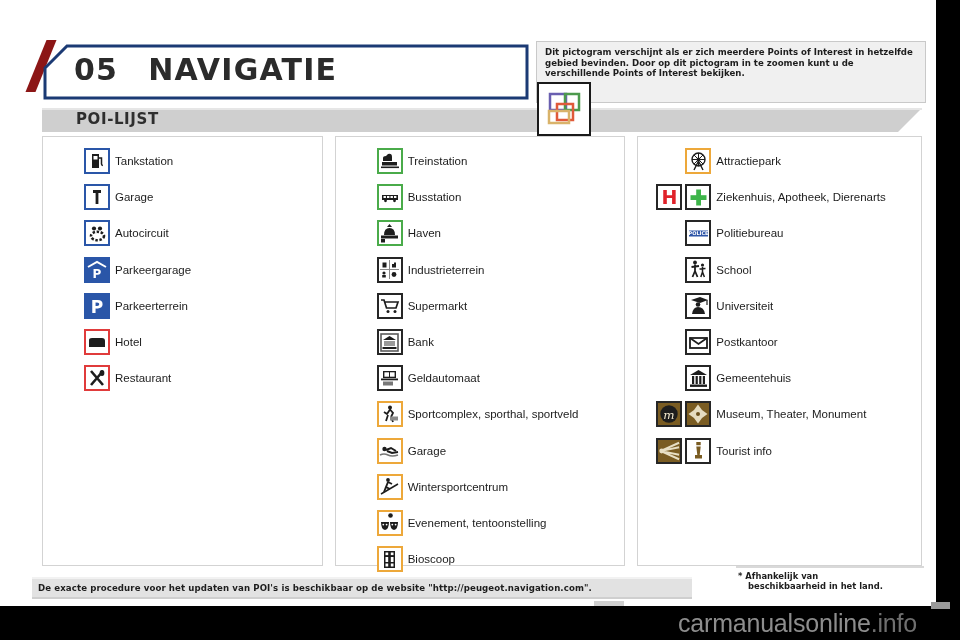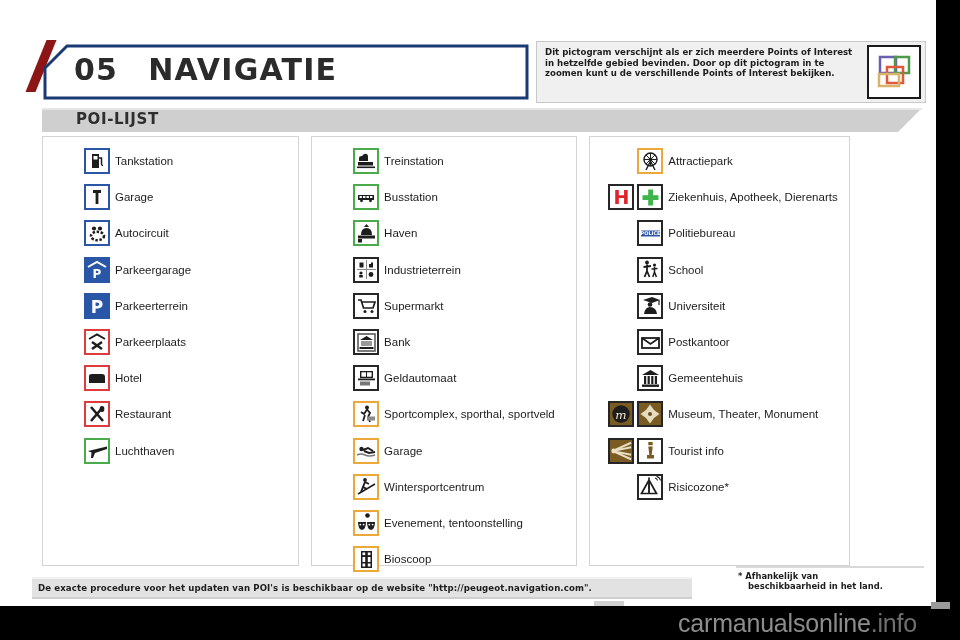--- a/index.html
+++ b/index.html
@@ -76,20 +76,21 @@
 
   
   .note-box {
     position: absolute;
     left: 536px; top: 41px;
     width: 390px; height: 62px;
     background: #f0f0f0;
     border: 1px solid #c9c9c9;
     display: flex;
     align-items: flex-start;
+    flex-direction: column;
   }
   .note-text {
     flex: 1;
     padding: 5px 6px 0 8px;
     font-size: 8.6px;
     line-height: 10.5px;
     font-weight: bold;
     color: #1d1d1d;
     font-family: "DejaVu Sans", sans-serif;
   }
@@ -99,21 +100,21 @@
     background: #ffffff;
     border: 2px solid #1a1a1a;
     display: flex; align-items: center; justify-content: center;
     flex: none;
   }
 
   
   .columns {
     position: absolute;
     left: 42px; top: 136px;
-    width: 808px; height: 430px;
+    width: 880px; height: 430px;
     display: flex;
     gap: 12px;
     border-radius: 31px;
   }
   .poi-col {
     background: #ffffff;
     border: 1px solid #d3d3d3;
     padding: 6px 4px 6px 6px;
   }
   .col-1 { width: 282px; }
@@ -321,31 +322,20 @@
         <div class="poi-icons">
           <div class="tile b-blue fill-blue">
             <svg width="22" height="22" viewBox="0 0 22 22">
               <text x="11" y="18" font-size="17" font-weight="bold" fill="#fff" text-anchor="middle" font-family="DejaVu Sans, sans-serif">P</text>
             </svg>
           </div>
         </div>
         <div class="poi-label">Parkeerterrein</div>
       </div>
 
-      <div class="poi-row">
-        <div class="poi-icons">
-          <div class="tile b-red">
-            <svg width="20" height="20" viewBox="0 0 20 20">
-              <path d="M2 7 L10 2.5 L18 7" fill="none" stroke="#1d1d1d" stroke-width="2"></path>
-              <path d="M5 10 L15 17 M15 10 L5 17" stroke="#1d1d1d" stroke-width="2.4"></path>
-            </svg>
-          </div>
-        </div>
-        <div class="poi-label">Parkeerplaats</div>
-      </div>
 
       <div class="poi-row">
         <div class="poi-icons">
           <div class="tile b-red">
             <svg width="20" height="20" viewBox="0 0 20 20">
               <path d="M2 13 L2 8 Q2 6 5 6 L15 6 Q18 6 18 9 L18 13 Z" fill="#1d1d1d"></path>
               <rect x="2" y="13" width="16" height="2" fill="#1d1d1d"></rect>
             </svg>
           </div>
         </div>
@@ -359,30 +349,20 @@
               <path d="M4 3 L16 17 M16 3 L4 17" stroke="#1d1d1d" stroke-width="2.6"></path>
               <ellipse cx="15" cy="5" rx="2.4" ry="3" fill="#1d1d1d"></ellipse>
             </svg>
           </div>
         </div>
         <div class="poi-label">Restaurant</div>
       </div>
 
 
 
-      <div class="poi-row">
-        <div class="poi-icons">
-          <div class="tile b-green">
-            <svg width="21" height="21" viewBox="0 0 21 21">
-              <path d="M1 11 L20 6.5 L20 9 L8 13 L6 18 L4 18 L4.5 12.5 Z" fill="#1d1d1d"></path>
-            </svg>
-          </div>
-        </div>
-        <div class="poi-label">Luchthaven</div>
-      </div>
     </div>
 
     <div class="poi-col col-2">
 
       <div class="poi-row">
         <div class="poi-icons">
           <div class="tile b-green">
             <svg width="20" height="20" viewBox="0 0 20 20">
               <path d="M8 3 Q12 2 12 6 L12 10 L3 10 L3 7 Q3 5 6 5 Z" fill="#1d1d1d"></path>
               <rect x="2" y="11" width="15" height="3.5" fill="#1d1d1d"></rect>
@@ -688,33 +668,20 @@
           <div class="tile b-dark">
             <svg width="21" height="21" viewBox="0 0 21 21">
               <rect x="8.3" y="2" width="4.4" height="3.2" fill="#7a5c22"></rect>
               <path d="M8.3 6.5 L12.7 6.5 L11.7 15 L14 15 L14 18.5 L7 18.5 L7 15 L9.3 15 Z" fill="#7a5c22"></path>
             </svg>
           </div>
         </div>
         <div class="poi-label">Tourist info</div>
       </div>
 
-      <div class="poi-row">
-        <div class="poi-icons">
-          <div class="tile b-dark">
-            <svg width="21" height="21" viewBox="0 0 21 21">
-              <path d="M9 17.5 L1.5 17.5 L9 4 Z M9 17.5 L16.5 17.5 L9 4 Z" fill="none" stroke="#1d1d1d" stroke-width="1.7"></path>
-              <rect x="8.2" y="8.5" width="1.7" height="4.6" fill="#1d1d1d"></rect>
-              <rect x="8.2" y="14.2" width="1.7" height="1.7" fill="#1d1d1d"></rect>
-              <path d="M15 2 a3 3 0 0 1 2.5 2.5 M16.5 0.5 a5 5 0 0 1 4 4" stroke="#1d1d1d" stroke-width="1.1" fill="none"></path>
-            </svg>
-          </div>
-        </div>
-        <div class="poi-label">Risicozone*</div>
-      </div>
     </div>
   </div>
 
   <div class="bottom-strip">
     <svg width="660" height="22" viewBox="0 0 660 22">
       <rect x="0" y="0" width="660" height="22" fill="#e2e2e2"></rect>
       <rect x="0" y="0" width="660" height="2" fill="#f2f2f2"></rect>
       <rect x="0" y="20" width="660" height="2" fill="#cfcfcf"></rect>
     </svg>
   </div>

